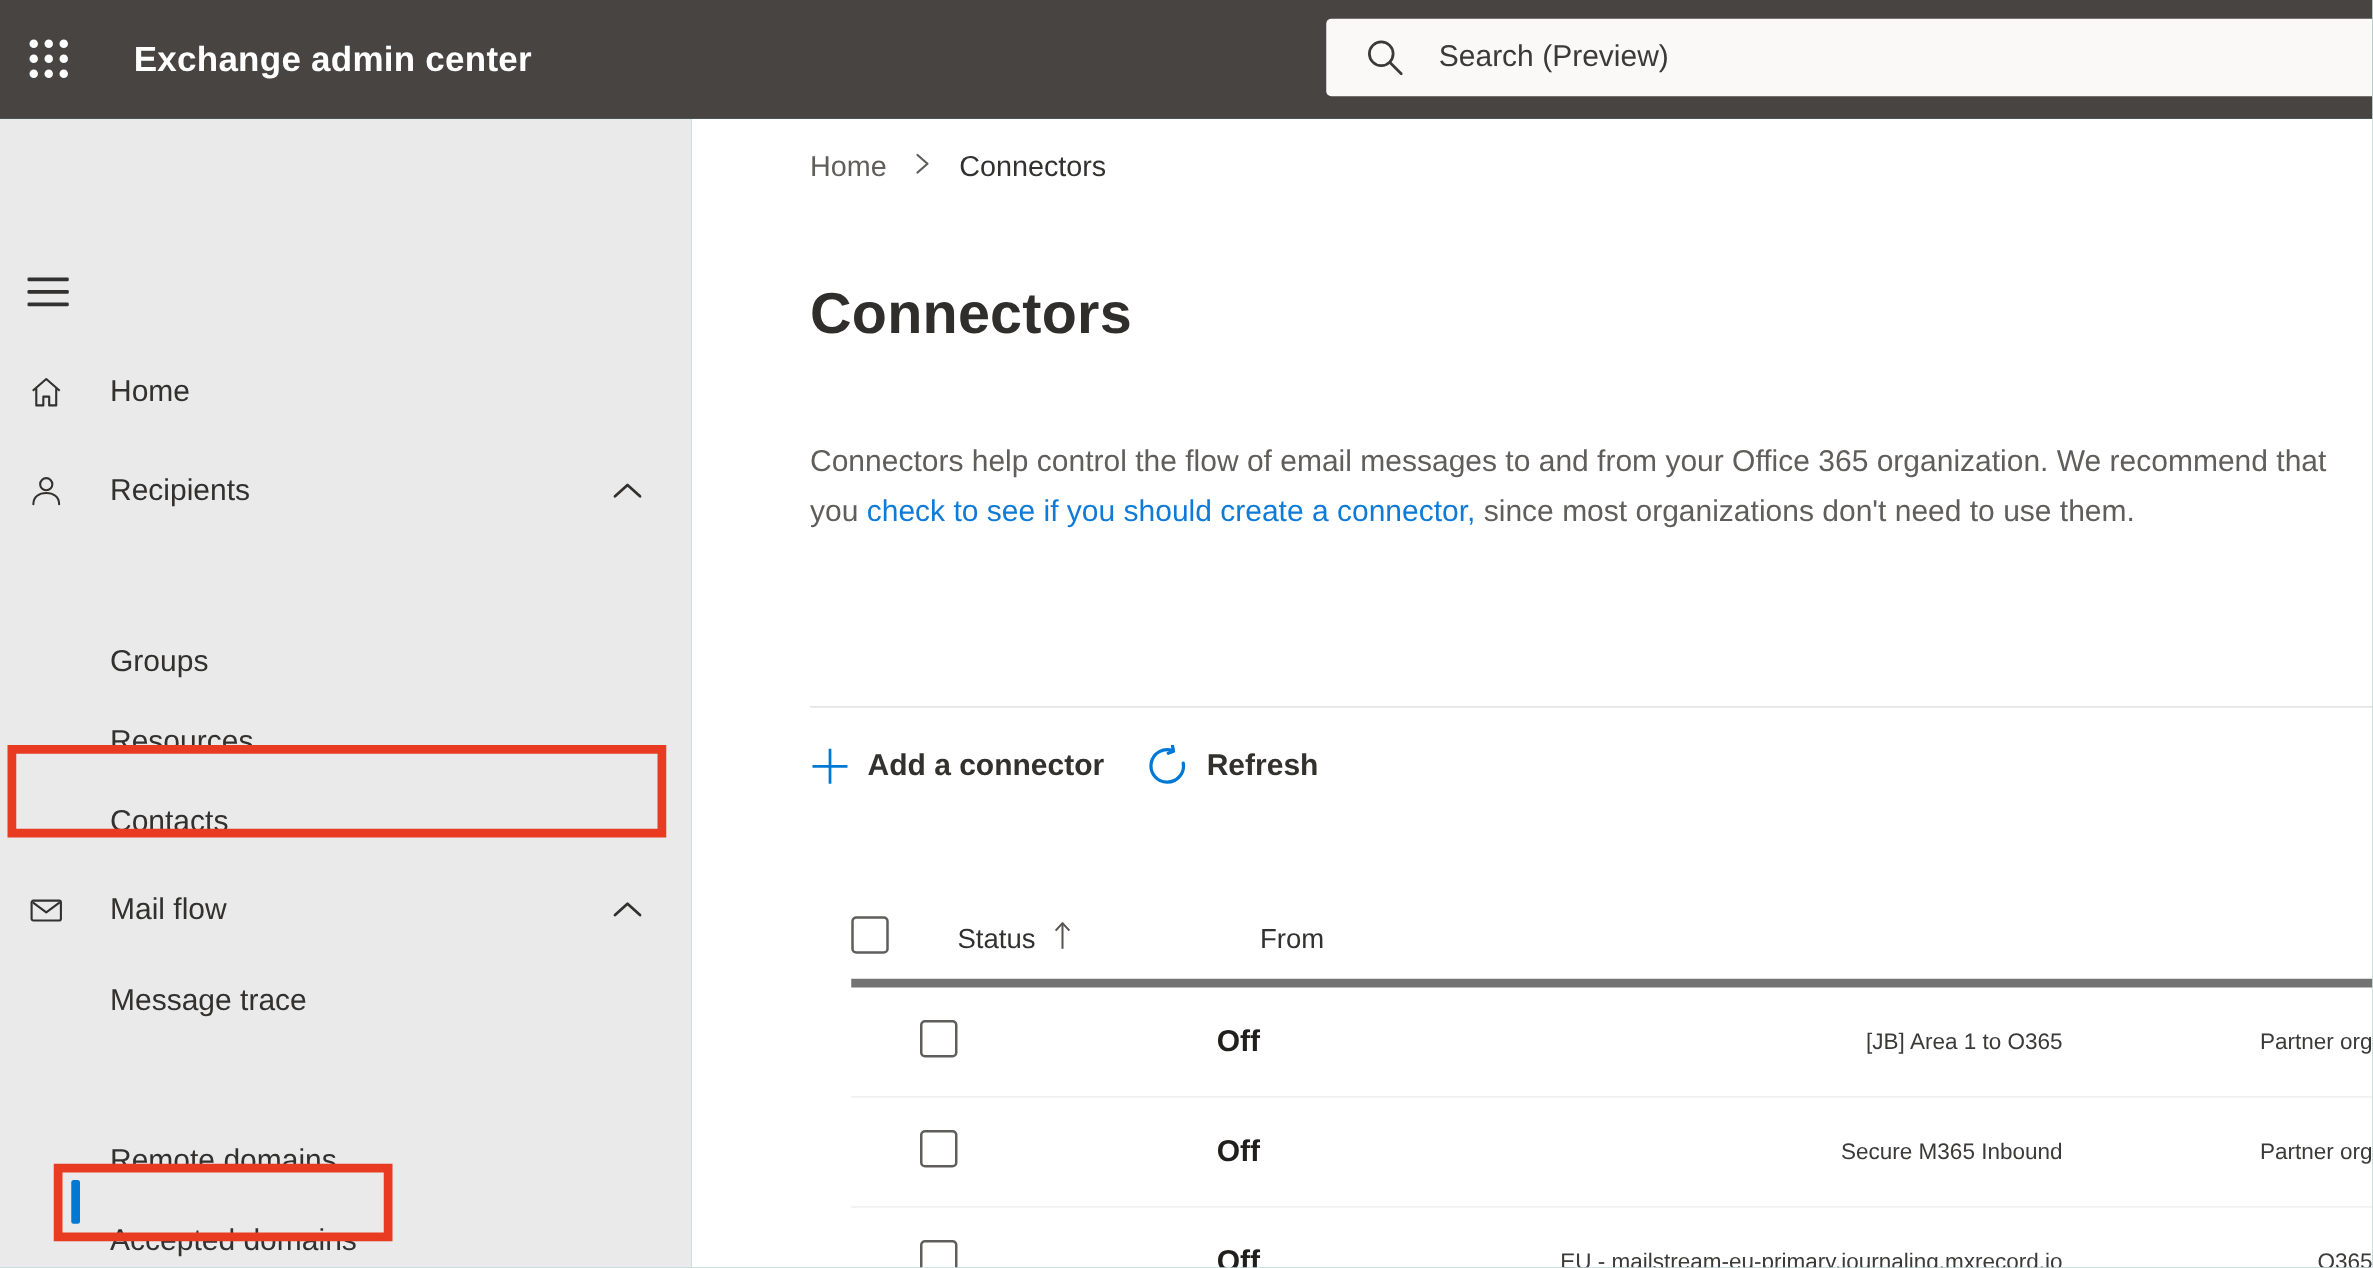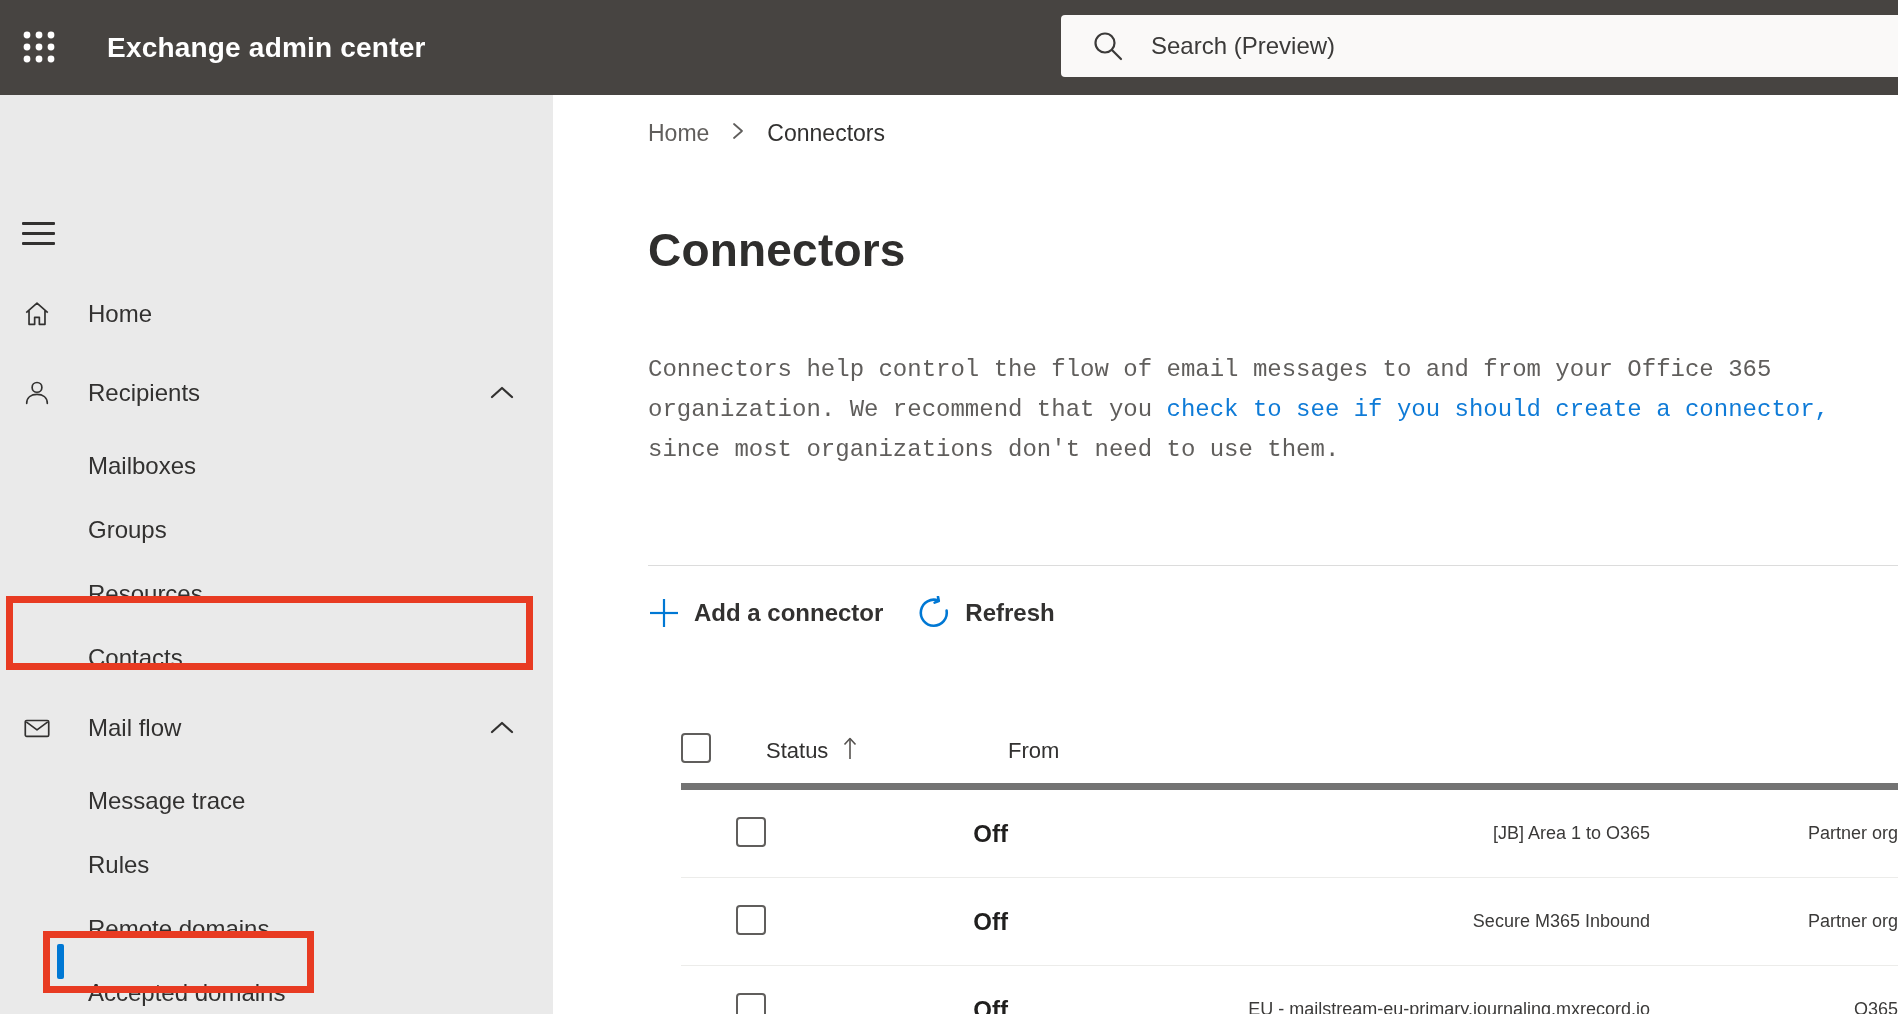--- a/index.html
+++ b/index.html
@@ -34,21 +34,21 @@
   .anno-connectors { left:43px; top:931px; width:271px; height:62px; }
   .sel-bar { position:absolute; left:57px; top:944px; width:7px; height:35px; background:#0078d4; border-radius:2px; z-index:3; }
 
   
   .main { position:absolute; left:553px; top:95px; right:0; bottom:0; background:#fff; }
   .breadcrumb { position:absolute; left:95px; top:20px; height:36px; display:flex; align-items:center; font-size:23px; }
   .breadcrumb .bc-home { color:#605e5c; text-decoration:none; cursor:pointer; }
   .breadcrumb .bc-sep { margin:2px 22px 0 22px; }
   .breadcrumb .bc-current { color:#323130; }
   .page-title { position:absolute; left:95px; top:128px; font-size:46px; font-weight:700; color:#2f2e2d; letter-spacing:.2px; }
-  .page-desc { position:absolute; left:95px; top:255px; width:1222px; font-size:24px; line-height:40px; color:#605e5c;font-family:Liberation Mono, monospace; }
+  .page-desc { position:absolute; left:95px; top:255px; width:1222px; font-size:24px; line-height:40px; color:#605e5c; }
   .page-desc a { color:#0f7bd7; text-decoration:none; cursor:pointer; }
   .divider { position:absolute; left:95px; right:0; top:470px; height:1px; background:#dcdcdc; }
 
   .toolbar { position:absolute; left:95px; top:492px; height:52px; display:flex; align-items:center; }
   .tool-btn { display:flex; align-items:center; background:none; border:none; cursor:pointer; font-family:inherit;
     font-size:24px; font-weight:700; color:#323130; padding:0; margin-right:34px; }
   .tool-btn svg { margin-right:14px; }
 
   .table { position:absolute; left:128px; right:0; top:623px; }
   .trow { display:grid; grid-template-columns:85px 242px 642px auto; align-items:center; }
@@ -115,23 +115,20 @@
           </svg>
       </span>
       <span class="nav-label">Recipients</span>
       <span class="chevron">
         <svg width="28" height="18" viewBox="0 0 28 18">
             <polyline points="4,13 14,4 24,13" fill="none" stroke="#323130" stroke-width="2.2" stroke-linecap="round" stroke-linejoin="round"></polyline>
           </svg>
       </span>
     </div>
 
-    <div class="nav-item" style="top:342px">
-      <span class="nav-label">Mailboxes</span>
-    </div>
     <div class="nav-item" style="top:406px">
       <span class="nav-label">Groups</span>
     </div>
     <div class="nav-item" style="top:470px">
       <span class="nav-label">Resources</span>
     </div>
     <div class="nav-item" style="top:534px">
       <span class="nav-label">Contacts</span>
     </div>
 
@@ -145,23 +142,20 @@
       <span class="nav-label">Mail flow</span>
       <span class="chevron">
         <svg width="28" height="18" viewBox="0 0 28 18">
             <polyline points="4,13 14,4 24,13" fill="none" stroke="#323130" stroke-width="2.2" stroke-linecap="round" stroke-linejoin="round"></polyline>
           </svg>
       </span>
     </div>
 
     <div class="nav-item" style="top:677px">
       <span class="nav-label">Message trace</span>
-    </div>
-    <div class="nav-item" style="top:741px">
-      <span class="nav-label">Rules</span>
     </div>
     <div class="nav-item" style="top:805px">
       <span class="nav-label">Remote domains</span>
     </div>
     <div class="nav-item" style="top:869px">
       <span class="nav-label">Accepted domains</span>
     </div>
 
   </nav>
 

